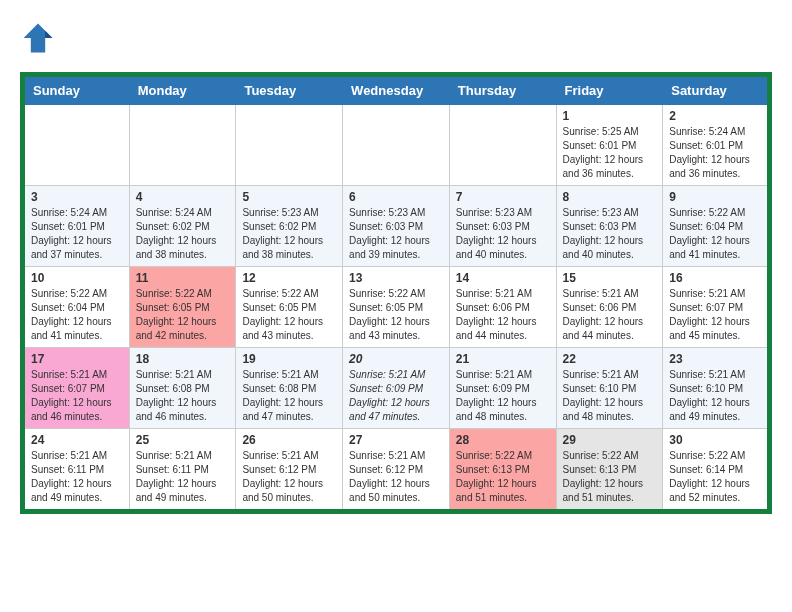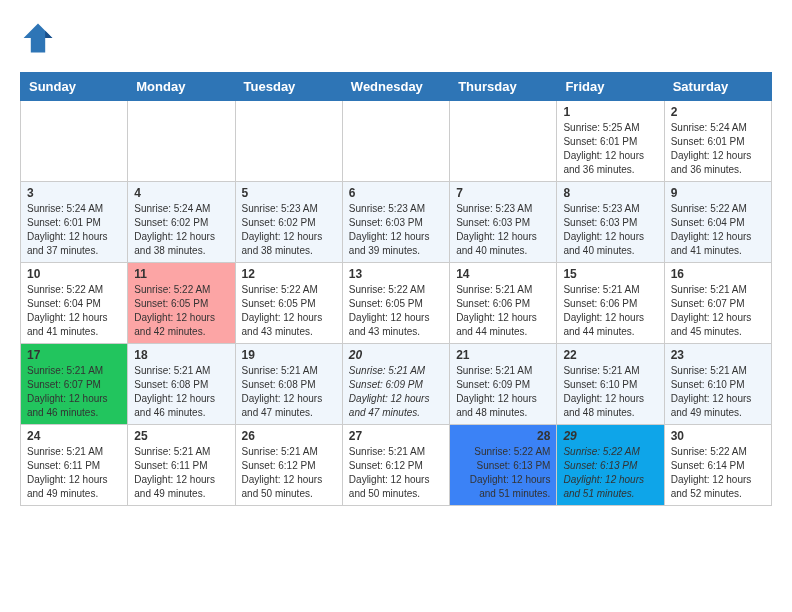--- a/index.html
+++ b/index.html
@@ -41,21 +41,21 @@
       color: #333;
       line-height: 1.1;
     }
     .location {
       font-size: 15px;
       color: #555;
     }
     .calendar {
       width: 100%;
       border-collapse: collapse;
-      border: 1px solid #15803d;
+      border: 5px solid #15803d;
     }
     .calendar th {
       background-color: #2e75b6;
       color: #fff;
       font-size: 13px;
       font-weight: bold;
       padding: 6px 8px;
       border: 1px solid #2e75b6;
       text-align: left;
     }
@@ -240,21 +240,21 @@
         </td>
         <td style="background: rgb(255, 255, 255);">
           <span class="day-num">16</span>
           <div class="day-info" style="white-space: pre-line;">Sunrise: 5:21 AM
 Sunset: 6:07 PM
 Daylight: 12 hours
 and 45 minutes.</div>
         </td>
       </tr>
       <tr>
-        <td style="background: #22c55e;">
+        <td style="background: #f9a8d4;">
           <span class="day-num">17</span>
           <div class="day-info" style="white-space: pre-line;">Sunrise: 5:21 AM
 Sunset: 6:07 PM
 Daylight: 12 hours
 and 46 minutes.</div>
         </td>
         <td style="background: rgb(240, 246, 252);">
           <span class="day-num">18</span>
           <div class="day-info" style="white-space: pre-line;">Sunrise: 5:21 AM
 Sunset: 6:08 PM
@@ -319,28 +319,28 @@
 Daylight: 12 hours
 and 50 minutes.</div>
         </td>
         <td style="background: rgb(255, 255, 255);">
           <span class="day-num">27</span>
           <div class="day-info" style="white-space: pre-line;">Sunrise: 5:21 AM
 Sunset: 6:12 PM
 Daylight: 12 hours
 and 50 minutes.</div>
         </td>
-        <td style="background: #3b82f6; text-align: right;">
+        <td style="background: #fca5a5;">
           <span class="day-num">28</span>
           <div class="day-info" style="white-space: pre-line;">Sunrise: 5:22 AM
 Sunset: 6:13 PM
 Daylight: 12 hours
 and 51 minutes.</div>
         </td>
-        <td style="background: #0ea5e9; font-style: italic;">
+        <td style="background: #e5e5e5;">
           <span class="day-num">29</span>
           <div class="day-info" style="white-space: pre-line;">Sunrise: 5:22 AM
 Sunset: 6:13 PM
 Daylight: 12 hours
 and 51 minutes.</div>
         </td>
         <td style="background: rgb(255, 255, 255);">
           <span class="day-num">30</span>
           <div class="day-info" style="white-space: pre-line;">Sunrise: 5:22 AM
 Sunset: 6:14 PM

